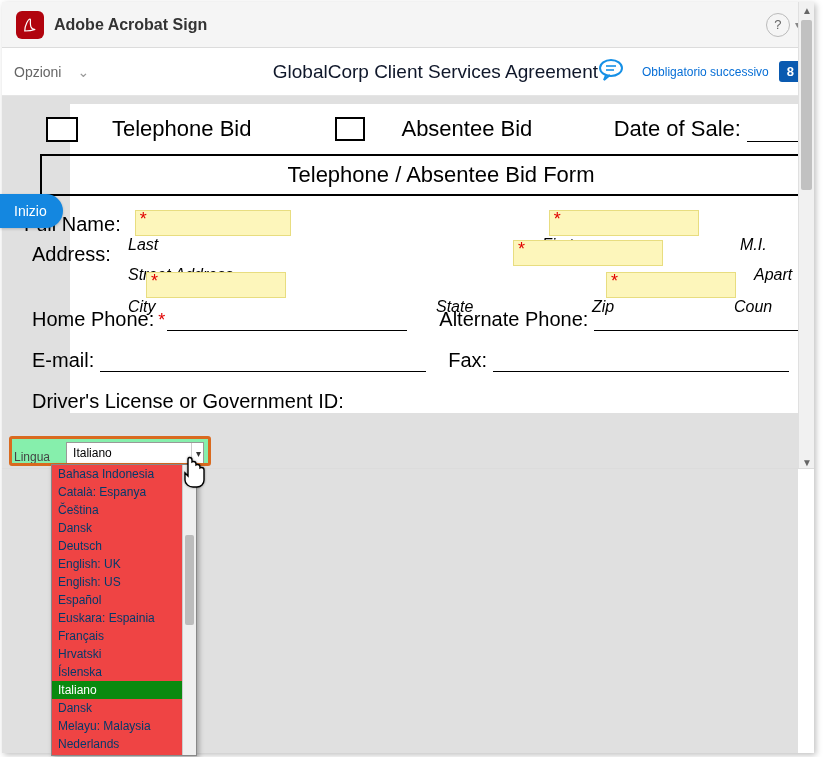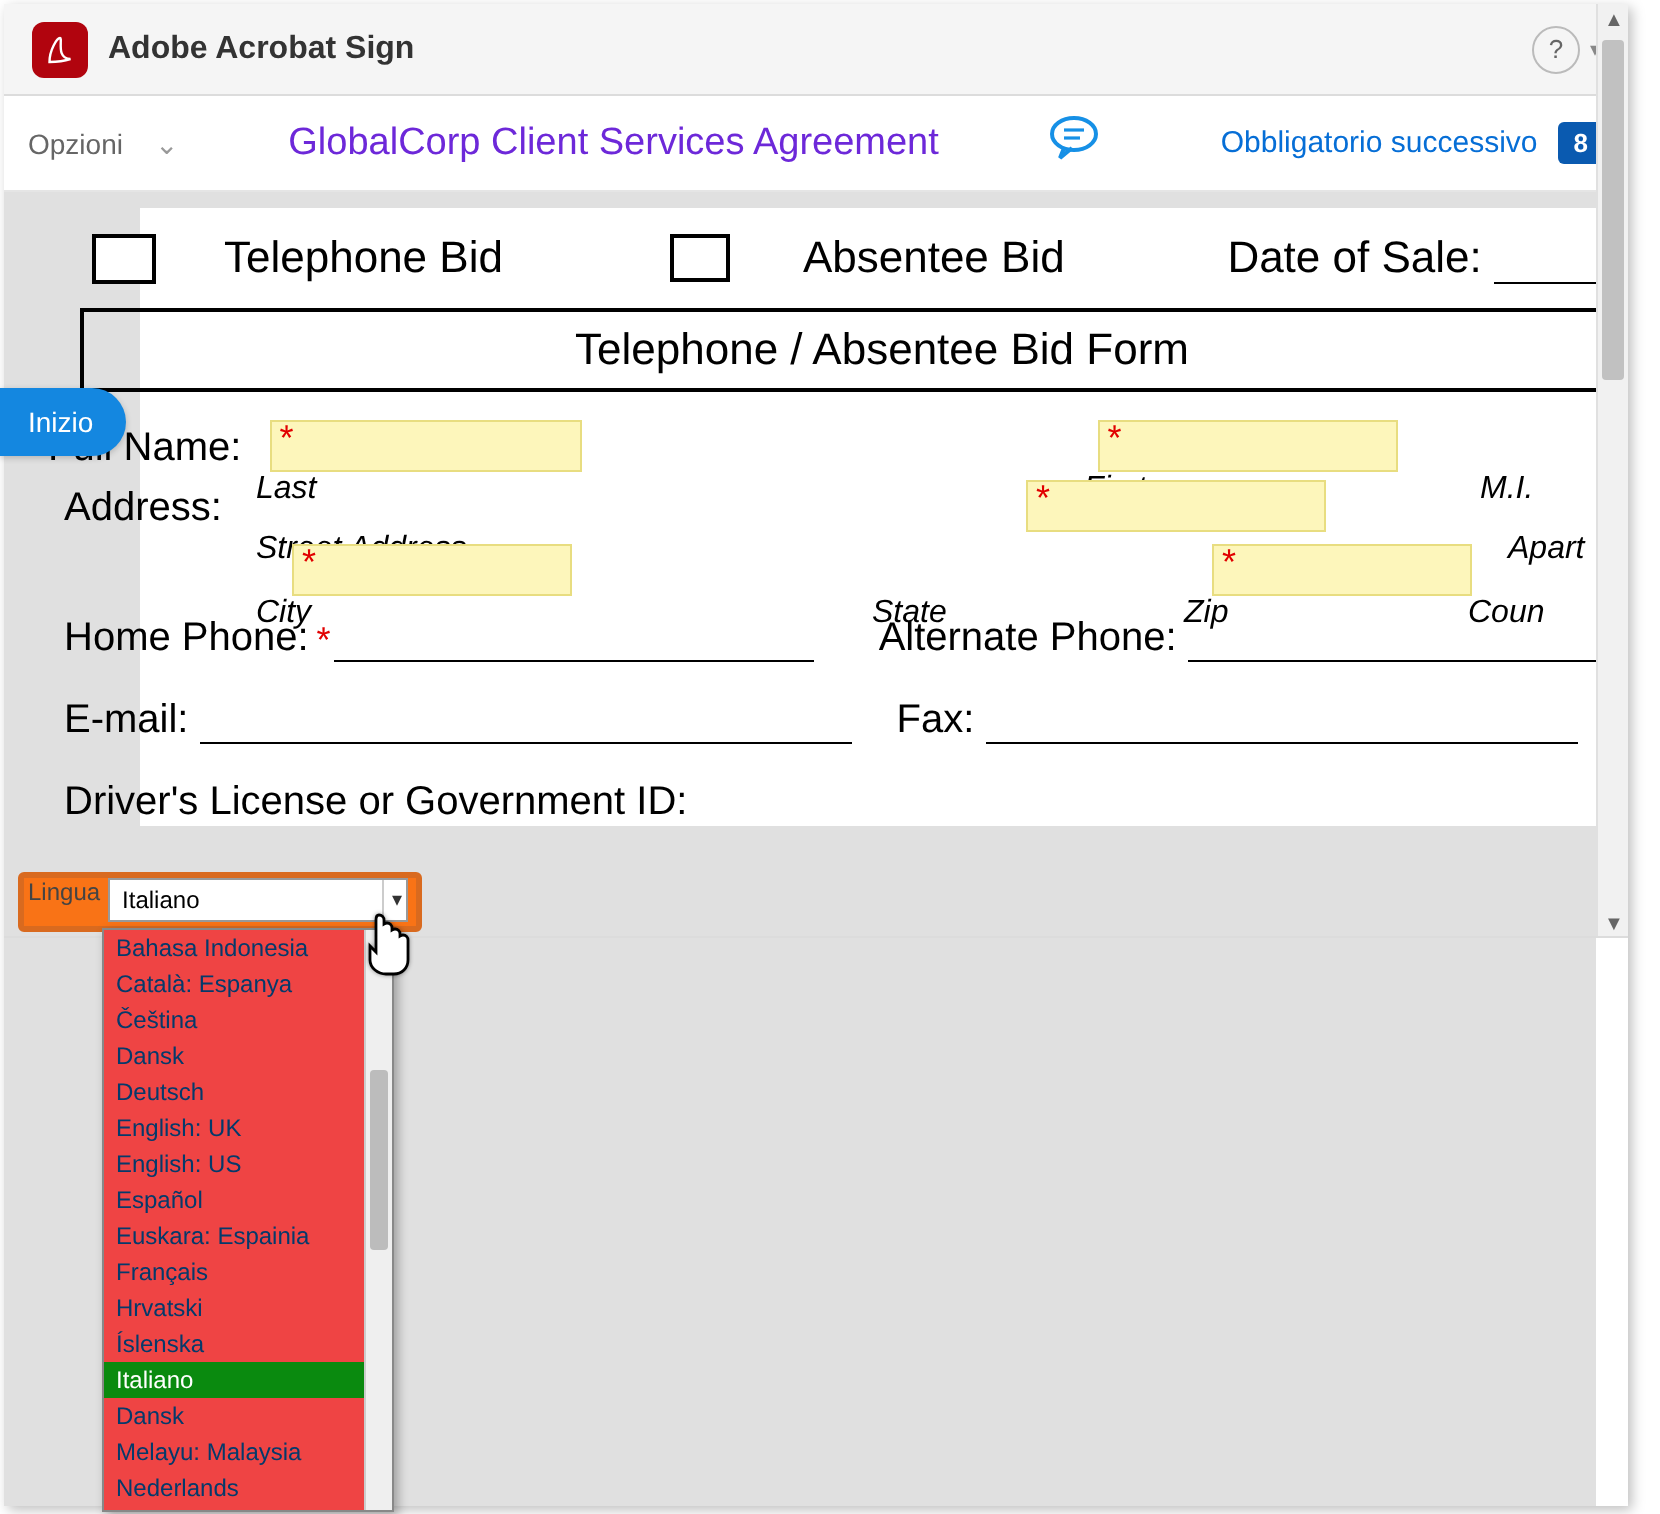--- a/index.html
+++ b/index.html
@@ -12,23 +12,23 @@
   .scrollbar-arrow.down { top: 452px; }
   .topbar { height: 46px; background: #f5f5f5; border-bottom: 1px solid #dcdcdc; display:flex; align-items:center; padding: 0 14px; gap: 10px; }
   .logo { width: 28px; height: 28px; background: #b1040e; border-radius: 6px; display:flex; align-items:center; justify-content:center; }
   .logo svg { width: 18px; height: 18px; }
   .app-title { font-size: 16px; color: #333; font-weight: 600; }
   .topbar-spacer { flex: 1; }
   .help { display:flex; align-items:center; gap:4px; color:#666; border:1px solid #bbb; border-radius:50%; width:24px; height:24px; justify-content:center; font-size:13px; }
   .help-caret { color:#888; font-size:10px; margin-left:2px; }
   .subbar { height: 48px; background:#fff; border-bottom:1px solid #e5e5e5; display:flex; align-items:center; padding: 0 12px; }
   .opts { color:#666; font-size:14px; display:flex; align-items:center; gap:16px; cursor:pointer; }
-  .doc-title { flex:1; text-align:center; color:#6d28d9; font-size:19px; font-weight:400; }
+  .doc-title { flex:1; text-align:right; color:#0f172a; font-size:19px; font-weight:400; }
   .chat-icon { color:#1690e6; margin-right: 18px; }
-  .next-req { color:#066ed6; font-size:15px; margin-right:10px; cursor:pointer;margin-left:42px; }
+  .next-req { color:#066ed6; font-size:12px; margin-right:10px; cursor:pointer; }
   .count-badge { background:#0a5ab0; color:#fff; font-size:13px; font-weight:600; padding:3px 8px; border-radius:3px; }
 
   .doc-area { position:absolute; left:0; top:94px; right:16px; bottom:0; background:#e0e0e0; overflow:hidden; }
   .doc-page { position:absolute; left:68px; top:8px; width: 770px; background:#fff; padding: 8px 0 0 0; }
   .row1 { display:flex; align-items:center; padding: 4px 0 12px 0; gap: 12px; }
   .chk { width: 32px; height: 25px; border: 2px solid #000; background:#fff; }
   .chk.small { width:30px; height:24px; }
   .lbl-big { font-size: 22px; color:#000; }
   .dos { font-size:22px; margin-left:auto; padding-right:8px; }
   .dos-line { border-bottom:1px solid #000; width:85px; display:inline-block; height:1.15em; vertical-align:bottom; }
@@ -40,21 +40,21 @@
   .flabel { white-space:nowrap; padding-right: 6px; font-size:20px; }
   .yellow { background:#fdf6bb; border:1px solid #e8dd80; height:26px; position:relative; }
   .req { color:#e10000; font-size:18px; position:absolute; top:-2px; left:4px; }
   .sublabels { display:flex; font-style:italic; font-size:16px; color:#000; padding-top:0; }
   .underline { border-bottom:1px solid #000; height:1.2em; }
 
   .start-tab { position:absolute; left:-2px; top:192px; background:#1487e0; color:#fff; font-size:14px; padding: 9px 16px 9px 14px; border-radius: 0 24px 24px 0; z-index:5; box-shadow:0 1px 3px rgba(0,0,0,0.2); }
   .start-tab::after { content:""; position:absolute; right:-1px; top:50%; width:0; height:0; }
 
   .lang-bar-outline { position:absolute; left:7px; top:434px; width:202px; height:30px; border:3px solid #d96a1f; border-radius:3px; z-index:20; pointer-events:none; }
-  .lang-bar { position:absolute; left:10px; top:437px; width:196px; height:25px; background:#f97316; display:flex; align-items:flex-start; z-index:19; font-size:12px; }
+  .lang-bar { position:absolute; left:10px; top:437px; width:196px; height:25px; background:#86efac; display:flex; align-items:flex-end; z-index:19; font-size:12px;gap:12px; }
   .lang-label { color:#444; padding: 0 4px 0 2px; font-size:12px; }
   .lang-select { flex:1; height:22px; border:1px solid #999; background:#fff; display:flex; align-items:center; justify-content:space-between; padding:0 2px 0 6px; font-size:12px; margin-right:4px; }
   .lang-caret { font-size:10px; color:#333; border-left:1px solid #ccc; padding-left:4px; height:100%; display:flex; align-items:center; }
 
   .cursor { position:absolute; left:174px; top:452px; z-index:40; pointer-events:none; }
   .cursor svg { width:36px; height:36px; filter: drop-shadow(0 0 1px rgba(0,0,0,0.4)); }
 
   .dropdown { position:absolute; left:49px; top:462px; width:146px; z-index:30; border:1px solid #888; max-height:292px; overflow:hidden; box-shadow:2px 2px 5px rgba(0,0,0,0.3);}
   .dropdown .opt { background:#ef4444; color:#043a6b; font-size:12px; padding:1.5px 6px; line-height:1.25; cursor:pointer; }
   .dropdown .opt.sel { background:#0a8a0f; color:#fff; }

